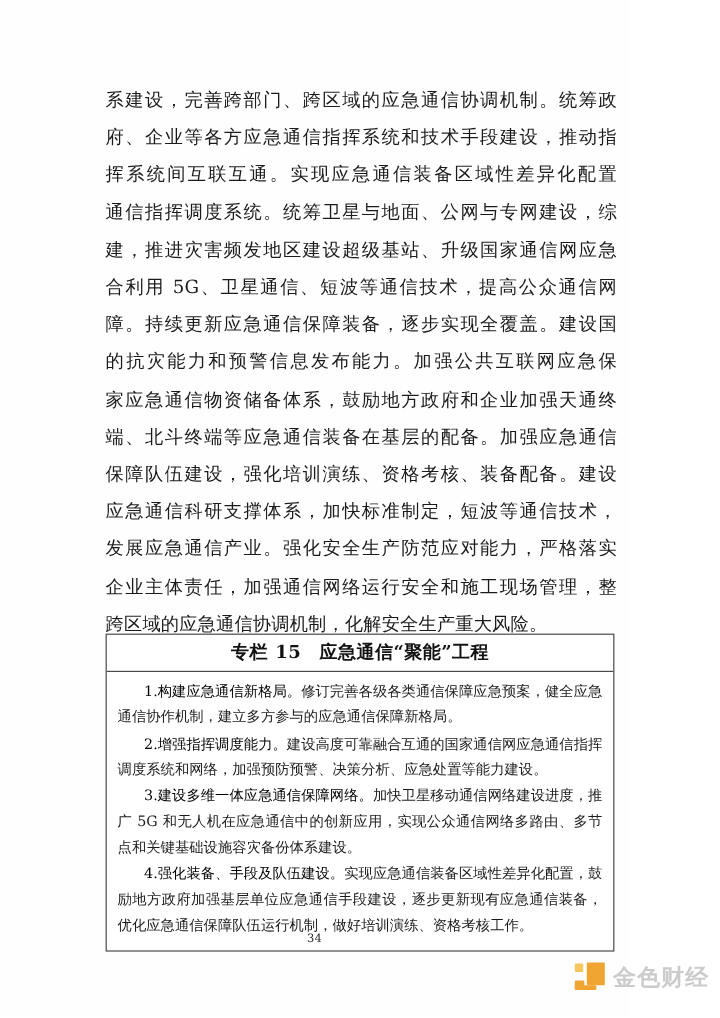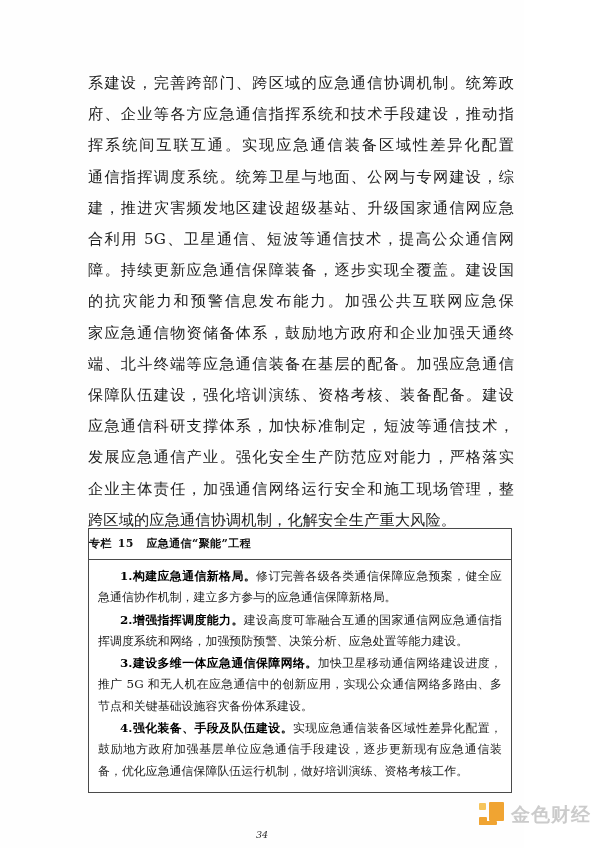--- a/index.html
+++ b/index.html
@@ -52,23 +52,23 @@
   .callout {
     position: absolute;
     left: 88px;
     top: 528px;
     width: 424px;
     border: 1px solid #4a4a4a;
     box-sizing: border-box;
     background: #ffffff;
   }
   .callout-title {
-    text-align: left;
+    text-align: center;
     font-weight: bold;
-    font-size: 11px;
+    font-size: 15px;
     line-height: 25px;
     padding: 2px 0 3px 0;
     border-bottom: 1px solid #4a4a4a;
     letter-spacing: 0.4px;
     color: #121212;
     font-family: "DejaVu Serif", "Liberation Serif", serif;
   }
   .callout-title .num {
     padding: 0 4px 0 6px;
   }
@@ -79,35 +79,34 @@
     font-size: 11.9px;
     line-height: 21.3px;
     text-align: justify;
     text-align-last: left;
     margin: 0 0 1px 0;
     text-indent: 22px;
     color: #1b1b1b;
     letter-spacing: 0.05px;
   }
   .callout-item .lead {
-    font-weight: bold;
+    font-weight: normal;
     color: #000000;
   }
 
   
   .page-number {
     position: absolute;
     left: 0;
     right: 0;
-    top: 829px;
+    top: 777px;
     text-align: center;
     font-size: 9.6px;
     color: #2a2a2a;
     font-family: "DejaVu Serif", "Liberation Serif", serif;
-    font-style: italic;
   }
 
   
   .watermark {
     position: absolute;
     left: 478px;
     top: 802px;
     display: flex;
     align-items: center;
     gap: 7px;

